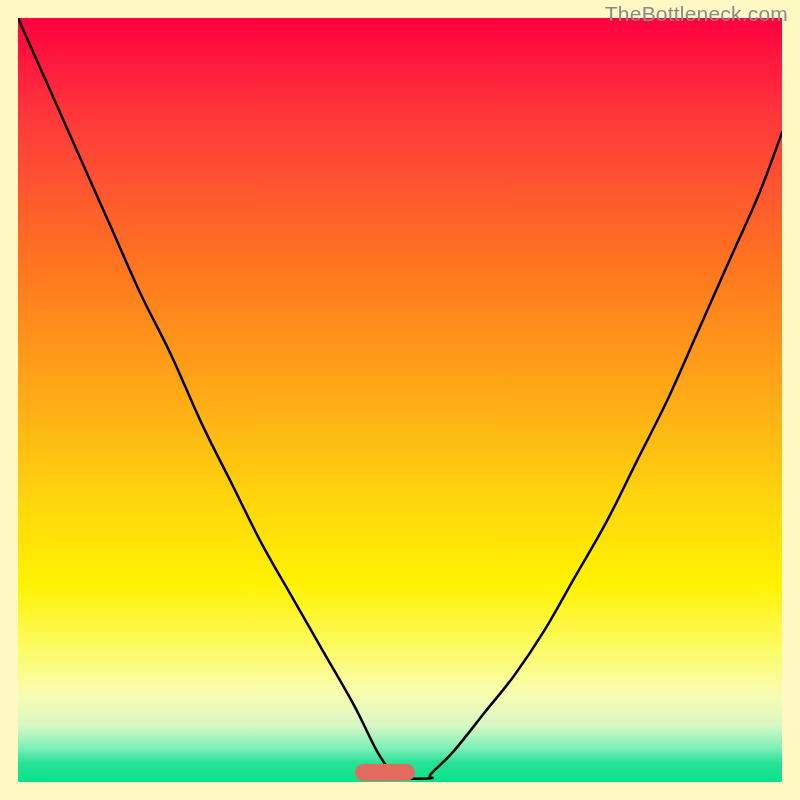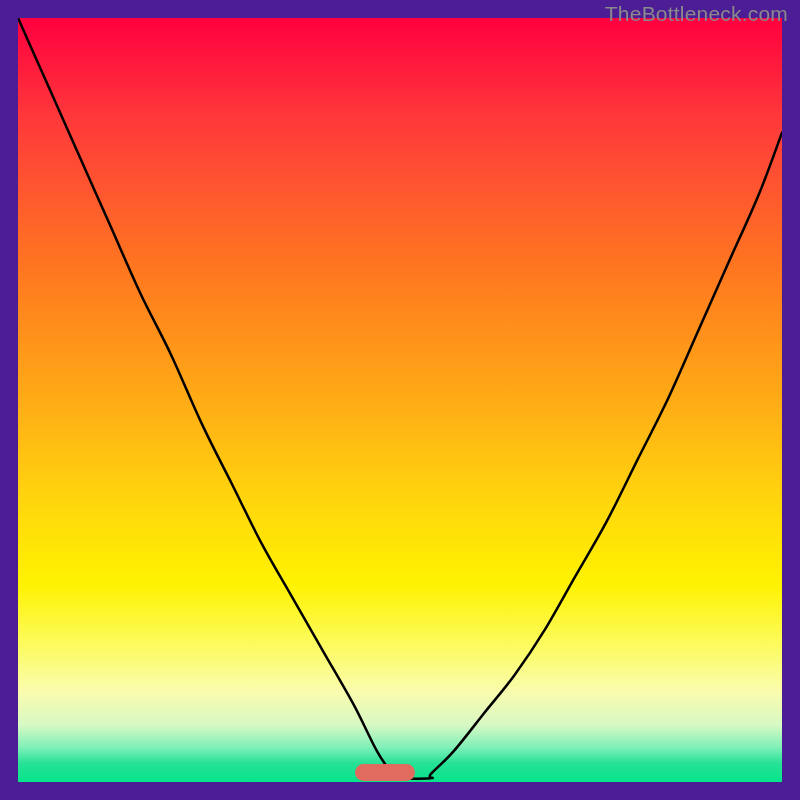--- a/index.html
+++ b/index.html
@@ -9,21 +9,21 @@
     height: 800px;
     background: #000;
     overflow: hidden;
   }
   .frame {
     position: absolute;
     top: 0;
     left: 0;
     width: 800px;
     height: 800px;
-    background: #4c1d95;
+    background: #fef9c3;
     text-decoration: underline;
   }
   .plot-area {
     position: absolute;
     left: 18px;
     top: 18px;
     width: 764px;
     height: 764px;
     overflow: hidden;
   }

